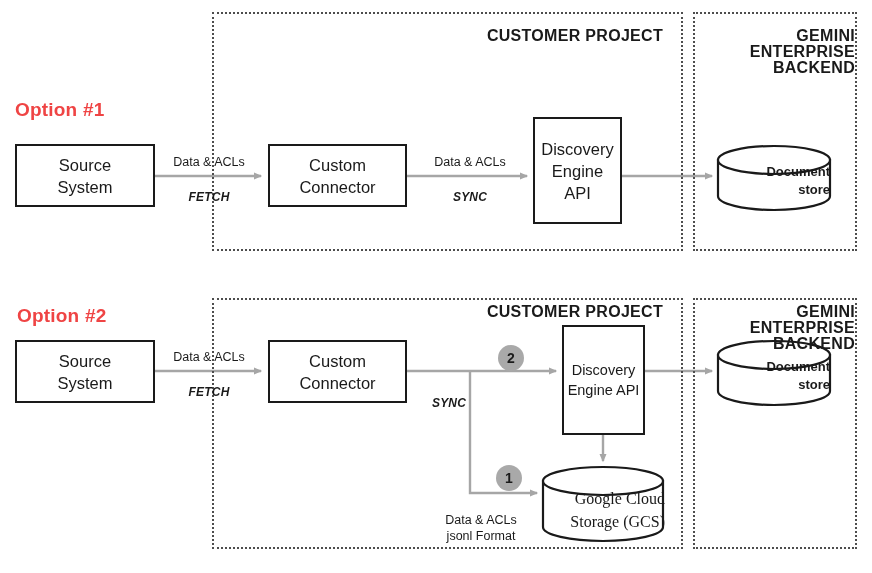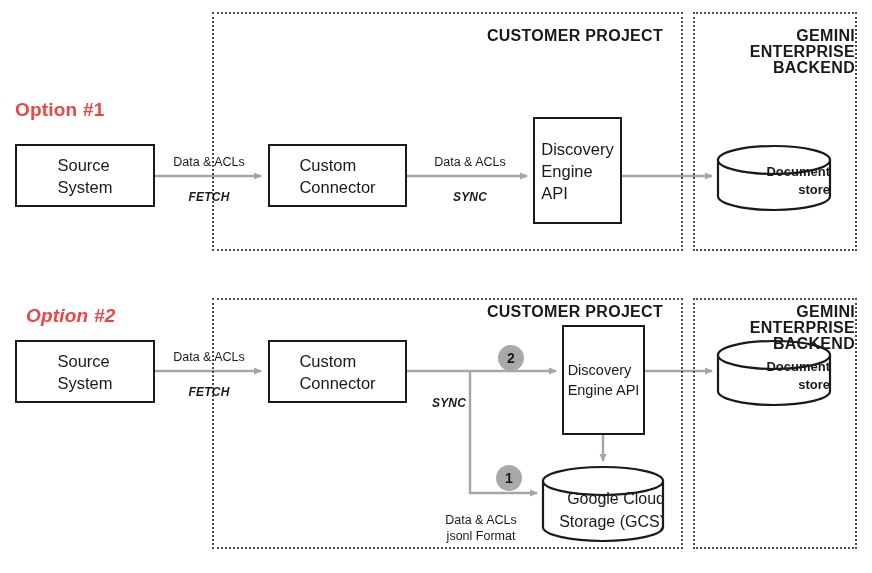--- a/index.html
+++ b/index.html
@@ -39,21 +39,21 @@
     white-space: pre-line;
   }
 
   
   .node {
     border: 2.2px solid #1a1a1a;
     background: #ffffff;
     display: flex;
     align-items: center;
     justify-content: center;
-    text-align: left;
+    text-align: center;
     font-size: 16.5px;
     line-height: 22px;
     color: #1a1a1a;
     white-space: pre-line;
   }
   .node.small { font-size: 14.5px; line-height: 20px; }
 
   
   .option-label {
     position: absolute;
@@ -194,39 +194,39 @@
 
 <div class="cyl-label bold" style="left:718px; top:163px; width:112px;">Document
 store</div>
 
 <div class="edge-label" style="left:157px; top:146px; width:104px;">Data &amp; ACLs</div>
 <div class="edge-verb" style="left:157px; top:190px; width:104px;">FETCH</div>
 
 <div class="edge-label" style="left:418px; top:146px; width:104px;">Data &amp; ACLs</div>
 <div class="edge-verb" style="left:418px; top:190px; width:104px;">SYNC</div>
 
-<div class="option-label" style="left:26px; top:305px;font-style:italic;">Option #2</div>
+<div class="option-label" style="left:17px; top:305px;">Option #2</div>
 
 <div class="abs zone" style="left:212px; top:298px; width:471px; height:251px;"></div>
 <div class="zone-title" style="left:483px; top:304px; width:180px;">CUSTOMER PROJECT</div>
 
 <div class="abs zone" style="left:693px; top:298px; width:164px; height:251px;"></div>
 <div class="zone-title" style="left:695px; top:304px; width:160px;">GEMINI ENTERPRISE
 BACKEND</div>
 
 <div class="abs node" style="left:15px; top:340px; width:140px; height:63px;">Source
 System</div>
 
 <div class="abs node" style="left:268px; top:340px; width:139px; height:63px;">Custom
 Connector</div>
 
 <div class="abs node small" style="left:562px; top:325px; width:83px; height:110px;">Discovery
 Engine API</div>
 
-<div class="cyl-label plain" style="left:541px; top:487px; width:124px;">Google Cloud
+<div class="cyl-label plain" style="left:541px; top:487px; width:124px;font-family:Liberation Serif, serif;">Google Cloud
 Storage (GCS)</div>
 
 <div class="cyl-label bold" style="left:718px; top:358px; width:112px;">Document
 store</div>
 
 <div class="edge-label" style="left:157px; top:341px; width:104px;">Data &amp; ACLs</div>
 <div class="edge-verb" style="left:157px; top:385px; width:104px;">FETCH</div>
 
 <div class="edge-verb" style="left:420px; top:396px; width:58px;">SYNC</div>
 

